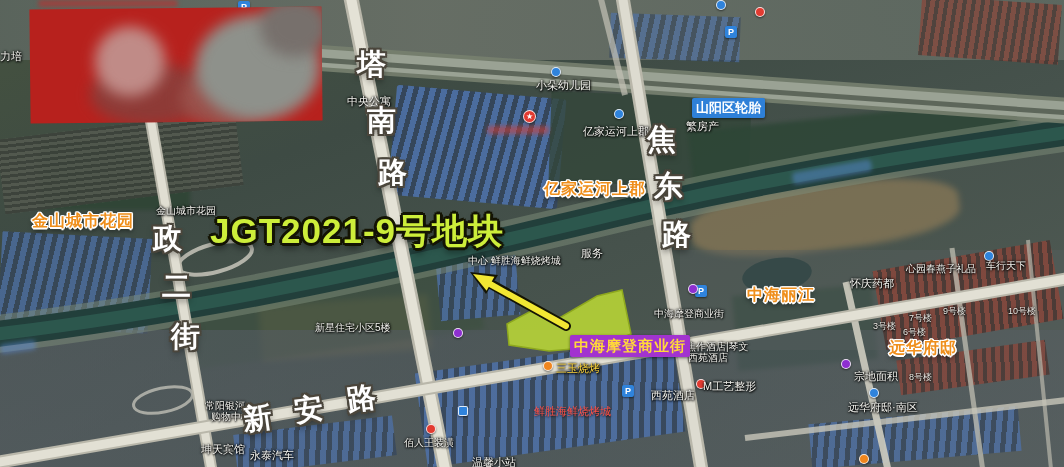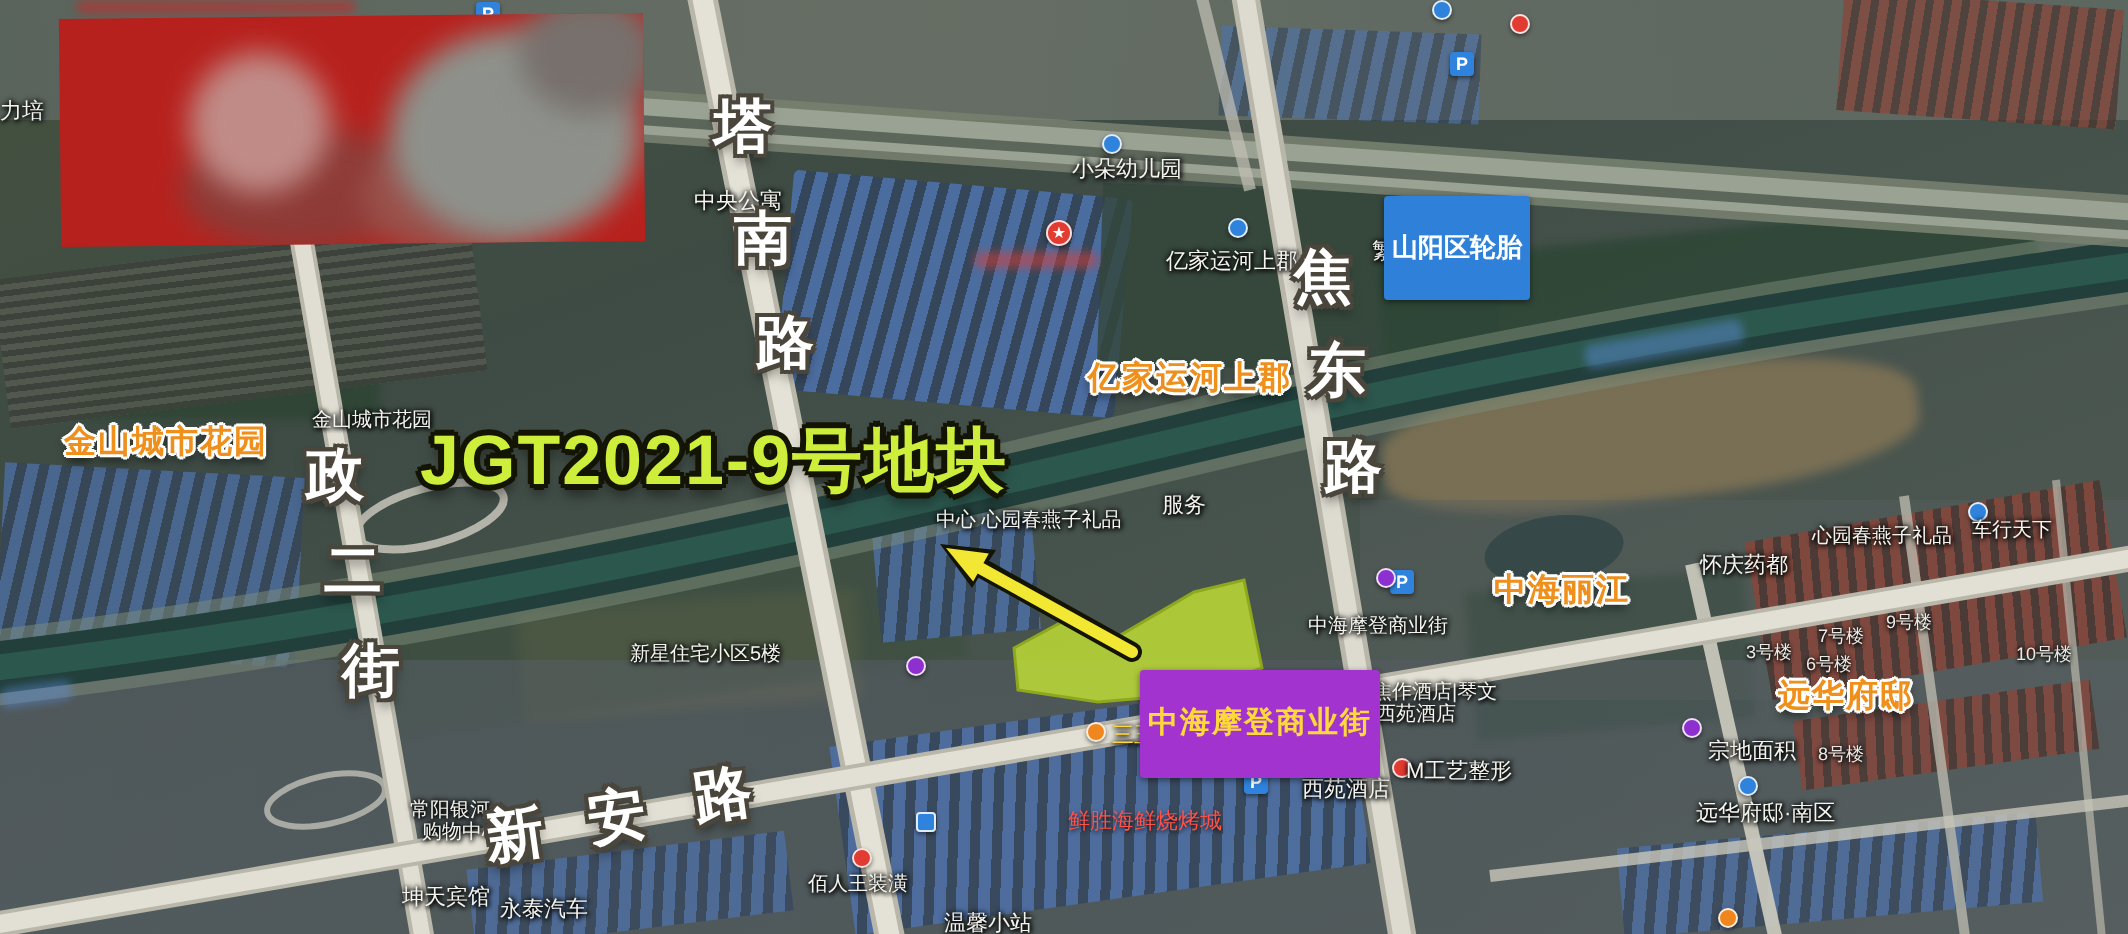--- a/index.html
+++ b/index.html
@@ -16,21 +16,21 @@
   .bn{position:absolute;z-index:12;font-size:9px;color:#eceae4;white-space:nowrap;text-shadow:0 1px 2px #000,0 0 2px #000}
   .yel{color:#ffd73e}.redtx{color:#ff5148;text-shadow:0 1px 2px rgba(0,0,0,.8)}
   
   .lm{position:absolute;z-index:13;font-size:16px;font-weight:bold;letter-spacing:1px;color:#ef8f1c;white-space:nowrap;
       text-shadow:-1.5px 0 #fff,1.5px 0 #fff,0 -1.5px #fff,0 1.5px #fff,-1px -1px #fff,1px 1px #fff,-1px 1px #fff,1px -1px #fff,0 3px 5px rgba(0,0,0,.75)}
   
   .rc{position:absolute;z-index:13;font-size:29px;font-weight:bold;color:#fff;line-height:1;
       text-shadow:-2px 0 #4b463c,2px 0 #4b463c,0 -2px #4b463c,0 2px #4b463c,-2px -2px #4b463c,2px 2px #4b463c,-2px 2px #4b463c,2px -2px #4b463c,0 4px 6px rgba(0,0,0,.55)}
   .tilt{transform:rotate(-8deg)}
   
-  .tag{position:absolute;z-index:14;font-weight:bold;white-space:nowrap;line-height:1.2;padding:18px 4px;border-radius:2px;box-shadow:0 1px 3px rgba(0,0,0,.5)}
+  .tag{position:absolute;z-index:14;font-weight:bold;white-space:nowrap;line-height:1.2;padding:2px 4px;border-radius:2px;box-shadow:0 1px 3px rgba(0,0,0,.5)}
   .tag-purple{background:#a233cf;color:#ffd83a;font-size:15px;letter-spacing:1px}
   .tag-blue{background:#2e80d8;color:#fff;font-size:13px}
   
   .title1,.title2{position:absolute;z-index:15;font-weight:900;color:#cdee3a;white-space:nowrap;line-height:1;
       text-shadow:-3px 0 #141404,3px 0 #141404,0 -3px #141404,0 3px #141404,-2px -2px #141404,2px 2px #141404,-2px 2px #141404,2px -2px #141404,0 5px 7px rgba(0,0,0,.6)}
   .title1{left:210px;top:213px;font-size:35px;letter-spacing:1px}
   .title2{left:293px;top:264px;font-size:39px;letter-spacing:3px}
   
   .panel{position:absolute;z-index:16;left:779px;top:21px;width:285px;height:111px;background:rgba(192,24,26,.95);
       color:#fff;padding:6px 12px;box-shadow:0 2px 8px rgba(0,0,0,.4)}
@@ -134,21 +134,21 @@
   <div class="blr" style="left:0;top:342px;width:36px;height:10px;background:rgba(90,140,220,.45);transform:rotate(-8deg)"></div>
   <div class="blr" style="left:38px;top:0;width:140px;height:7px;background:rgba(200,40,40,.55)"></div>
   <div class="blr" style="left:487px;top:126px;width:62px;height:8px;background:rgba(230,60,50,.5)"></div>
 
   <div class="ml" style="left:347px;top:95px">中央公寓</div>
   <div class="ml" style="left:536px;top:79px">小朵幼儿园</div>
   <div class="ml s10" style="left:156px;top:205px">金山城市花园</div>
   <div class="ml" style="left:583px;top:125px">亿家运河上郡</div>
   <div class="ml" style="left:686px;top:120px">繁房产</div>
   <div class="ml" style="left:581px;top:247px">服务</div>
-  <div class="ml s10" style="left:468px;top:255px">中心 心园春燕子礼品</div>
+  <div class="ml s10" style="left:468px;top:255px">中心 鲜胜海鲜烧烤城</div>
   <div class="ml s10" style="left:315px;top:322px">新星住宅小区5楼</div>
   <div class="ml s10" style="left:205px;top:400px">常阳银河</div>
   <div class="ml s10" style="left:211px;top:411px">购物中心</div>
   <div class="ml" style="left:201px;top:443px">坤天宾馆</div>
   <div class="ml" style="left:250px;top:449px">永泰汽车</div>
   <div class="ml s10" style="left:404px;top:437px">佰人王装潢</div>
   <div class="ml" style="left:651px;top:389px">西苑酒店</div>
   <div class="ml" style="left:472px;top:456px">温馨小站</div>
   <div class="ml" style="left:850px;top:277px">怀庆药都</div>
   <div class="ml s10" style="left:906px;top:263px">心园春燕子礼品</div>
@@ -160,21 +160,21 @@
   <div class="ml" style="left:848px;top:401px">远华府邸·南区</div>
   <div class="ml" style="left:854px;top:370px">宗地面积</div>
   <div class="ml" style="left:0;top:50px">力培</div>
   <div class="ml yel" style="left:556px;top:362px">三玉烧烤</div>
   <div class="ml redtx" style="left:534px;top:405px">鲜胜海鲜烧烤城</div>
 
   <div class="bn" style="left:909px;top:312px">7号楼</div>
   <div class="bn" style="left:873px;top:320px">3号楼</div>
   <div class="bn" style="left:903px;top:326px">6号楼</div>
   <div class="bn" style="left:943px;top:305px">9号楼</div>
-  <div class="bn" style="left:1008px;top:321px">10号楼</div>
+  <div class="bn" style="left:1008px;top:305px">10号楼</div>
   <div class="bn" style="left:909px;top:371px">8号楼</div>
 
   <div class="lm" style="left:32px;top:211px">金山城市花园</div>
   <div class="lm" style="left:544px;top:179px">亿家运河上郡</div>
   <div class="lm" style="left:747px;top:285px">中海丽江</div>
   <div class="lm" style="left:889px;top:338px">远华府邸</div>
 
   <div>
     <span class="rc" style="left:357px;top:50px">塔</span>
     <span class="rc" style="left:367px;top:106px">南</span>

